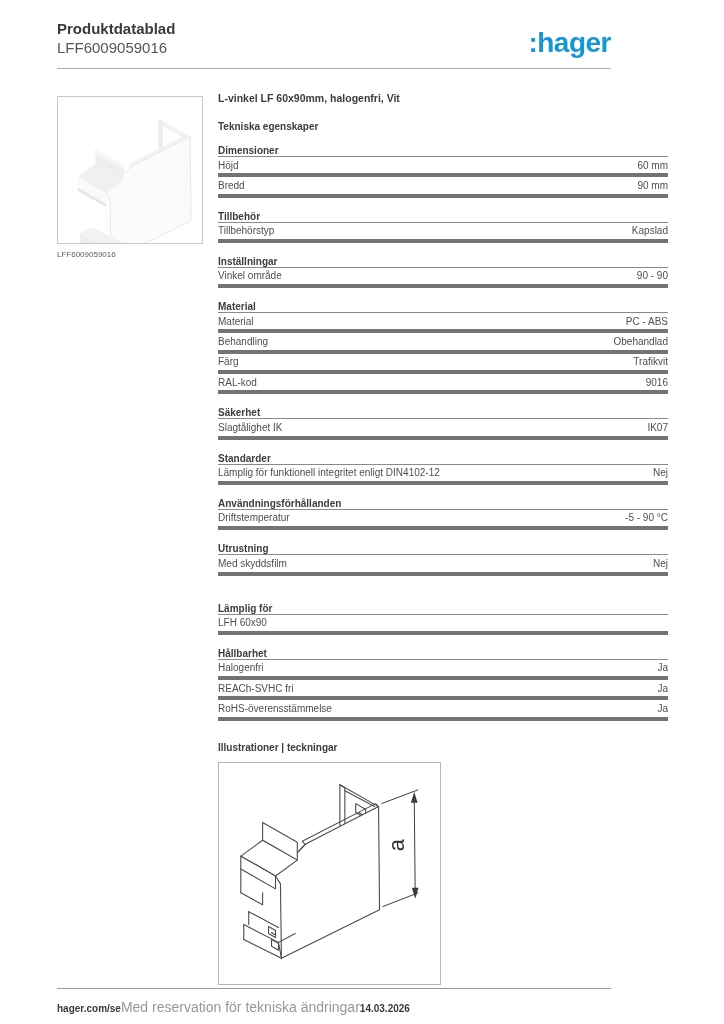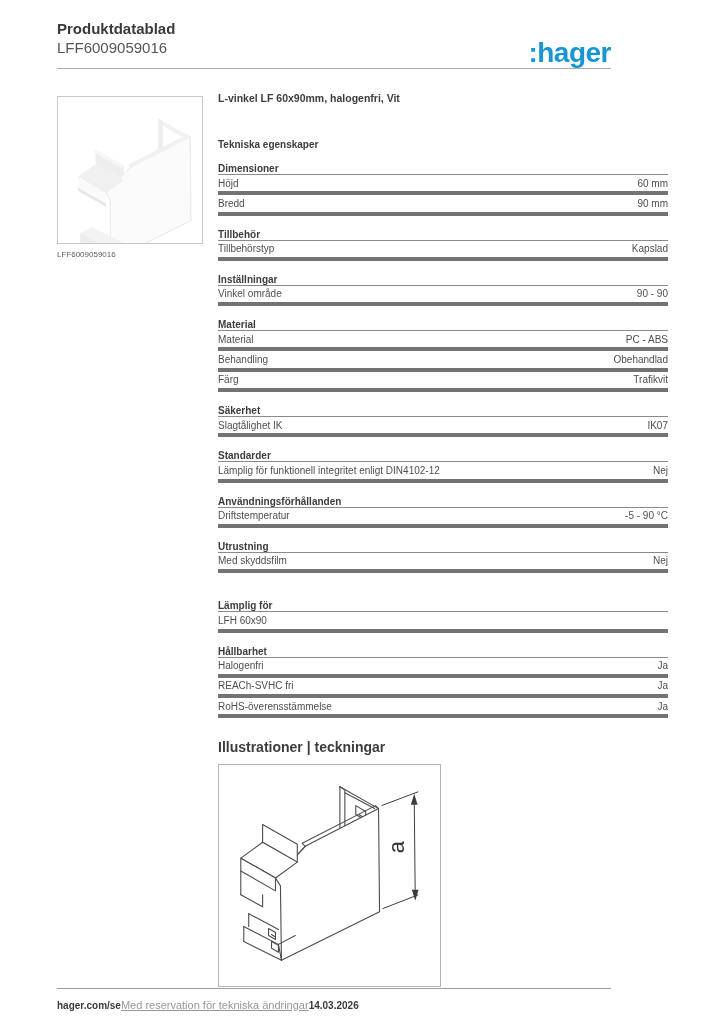--- a/index.html
+++ b/index.html
@@ -4,50 +4,50 @@
 <style>
   * { margin:0; padding:0; box-sizing:border-box; }
   html,body { background:#ffffff; }
   body { font-family:"Liberation Sans", sans-serif; color:#4a4a4a; }
   .page { position:relative; width:668px; height:1024px; background:#ffffff; overflow:hidden; }
 
   
   .header { position:absolute; top:20px; left:57px; right:57px; display:flex; justify-content:space-between; align-items:flex-start; }
   .doc-type { font-size:15px; font-weight:bold; color:#3a3a3a; line-height:1.25; }
   .doc-ref  { font-size:15px; color:#565656; line-height:1.25; }
-  .logo { font-size:28px; font-weight:bold; letter-spacing:-0.5px; line-height:1; margin-top:19px; }
+  .logo { font-size:28px; font-weight:bold; letter-spacing:-0.5px; line-height:1; margin-top:9px; }
   .header-rule { position:absolute; top:68px; left:57px; right:57px; border-top:1px solid #ababab; }
 
   
   .left-col { position:absolute; top:96px; left:57px; width:146px; }
   .photo-box { width:146px; height:148px; border:1px solid #c9c9c9; background:#fff; }
   .photo-box svg { display:block; width:100%; height:100%; }
   .photo-caption { margin-top:6px; font-size:8px; color:#5e5e5e; }
 
   
   .main-col { position:absolute; top:92px; left:218px; width:450px; }
   .product-title { font-size:10.5px; font-weight:bold; color:#3c3c3c; }
-  .specs-title { margin-top:35px; font-size:10px; font-weight:bold; color:#3c3c3c; }
+  .specs-title { margin-top:17px; font-size:10px; font-weight:bold; color:#3c3c3c; }
 
   .spec-section { margin-top:13px; }
   .spec-section.gap-before { margin-top:27px; }
   .spec-section-title { font-size:10px; font-weight:bold; color:#3c3c3c; padding-bottom:0; border-bottom:1px solid #8a8a8a; }
   .spec-row { display:flex; justify-content:space-between; align-items:baseline; font-size:10px; color:#4e4e4e; padding:2.5px 0 2px; border-bottom:4px solid #737373; line-height:1.18; }
   .spec-label { padding-right:12px; }
   .spec-value { white-space:nowrap; text-align:right; }
 
-  .illus-title { margin-top:21px; font-size:14px; font-weight:bold; color:#3c3c3c; }
+  .illus-title { margin-top:21px; font-size:10px; font-weight:bold; color:#3c3c3c; }
   .drawing-box { margin-top:9px; width:223px; height:223px; border:1px solid #b5b5b5; background:#fff; }
   .drawing-box svg { display:block; width:100%; height:100%; }
 
   
   .footer-rule { position:absolute; top:988px; left:57px; right:57px; border-top:1px solid #9c9c9c; }
   .footer { position:absolute; top:999px; left:57px; right:57px; display:flex; justify-content:flex-start; align-items:baseline; }
   .footer-left  { font-size:10px; font-weight:bold; color:#3a3a3a; }
-  .footer-center{ font-size:11px; color:#979797;text-decoration:underline; }
+  .footer-center{ font-size:14px; color:#979797; }
   .footer-right { font-size:10px; font-weight:bold; color:#3a3a3a; }
 </style>
 </head>
 <body>
 
 <div class="page">
 
   <div class="header">
     <div>
       <div class="doc-type">Produktdatablad</div>
@@ -138,20 +138,24 @@
   <div class="spec-row">
     <span class="spec-label">Behandling</span>
     <span class="spec-value">Obehandlad</span>
   </div>
 
   <div class="spec-row">
     <span class="spec-label">Färg</span>
     <span class="spec-value">Trafikvit</span>
   </div>
 
+  <div class="spec-row">
+    <span class="spec-label">RAL-kod</span>
+    <span class="spec-value">9016</span>
+  </div>
 </div>
   </div>
 
   <div class="spec-section">
     <div class="spec-section-title">Säkerhet</div>
     <div class="spec-rows">
   <div class="spec-row">
     <span class="spec-label">Slagtålighet IK</span>
     <span class="spec-value">IK07</span>
   </div>

